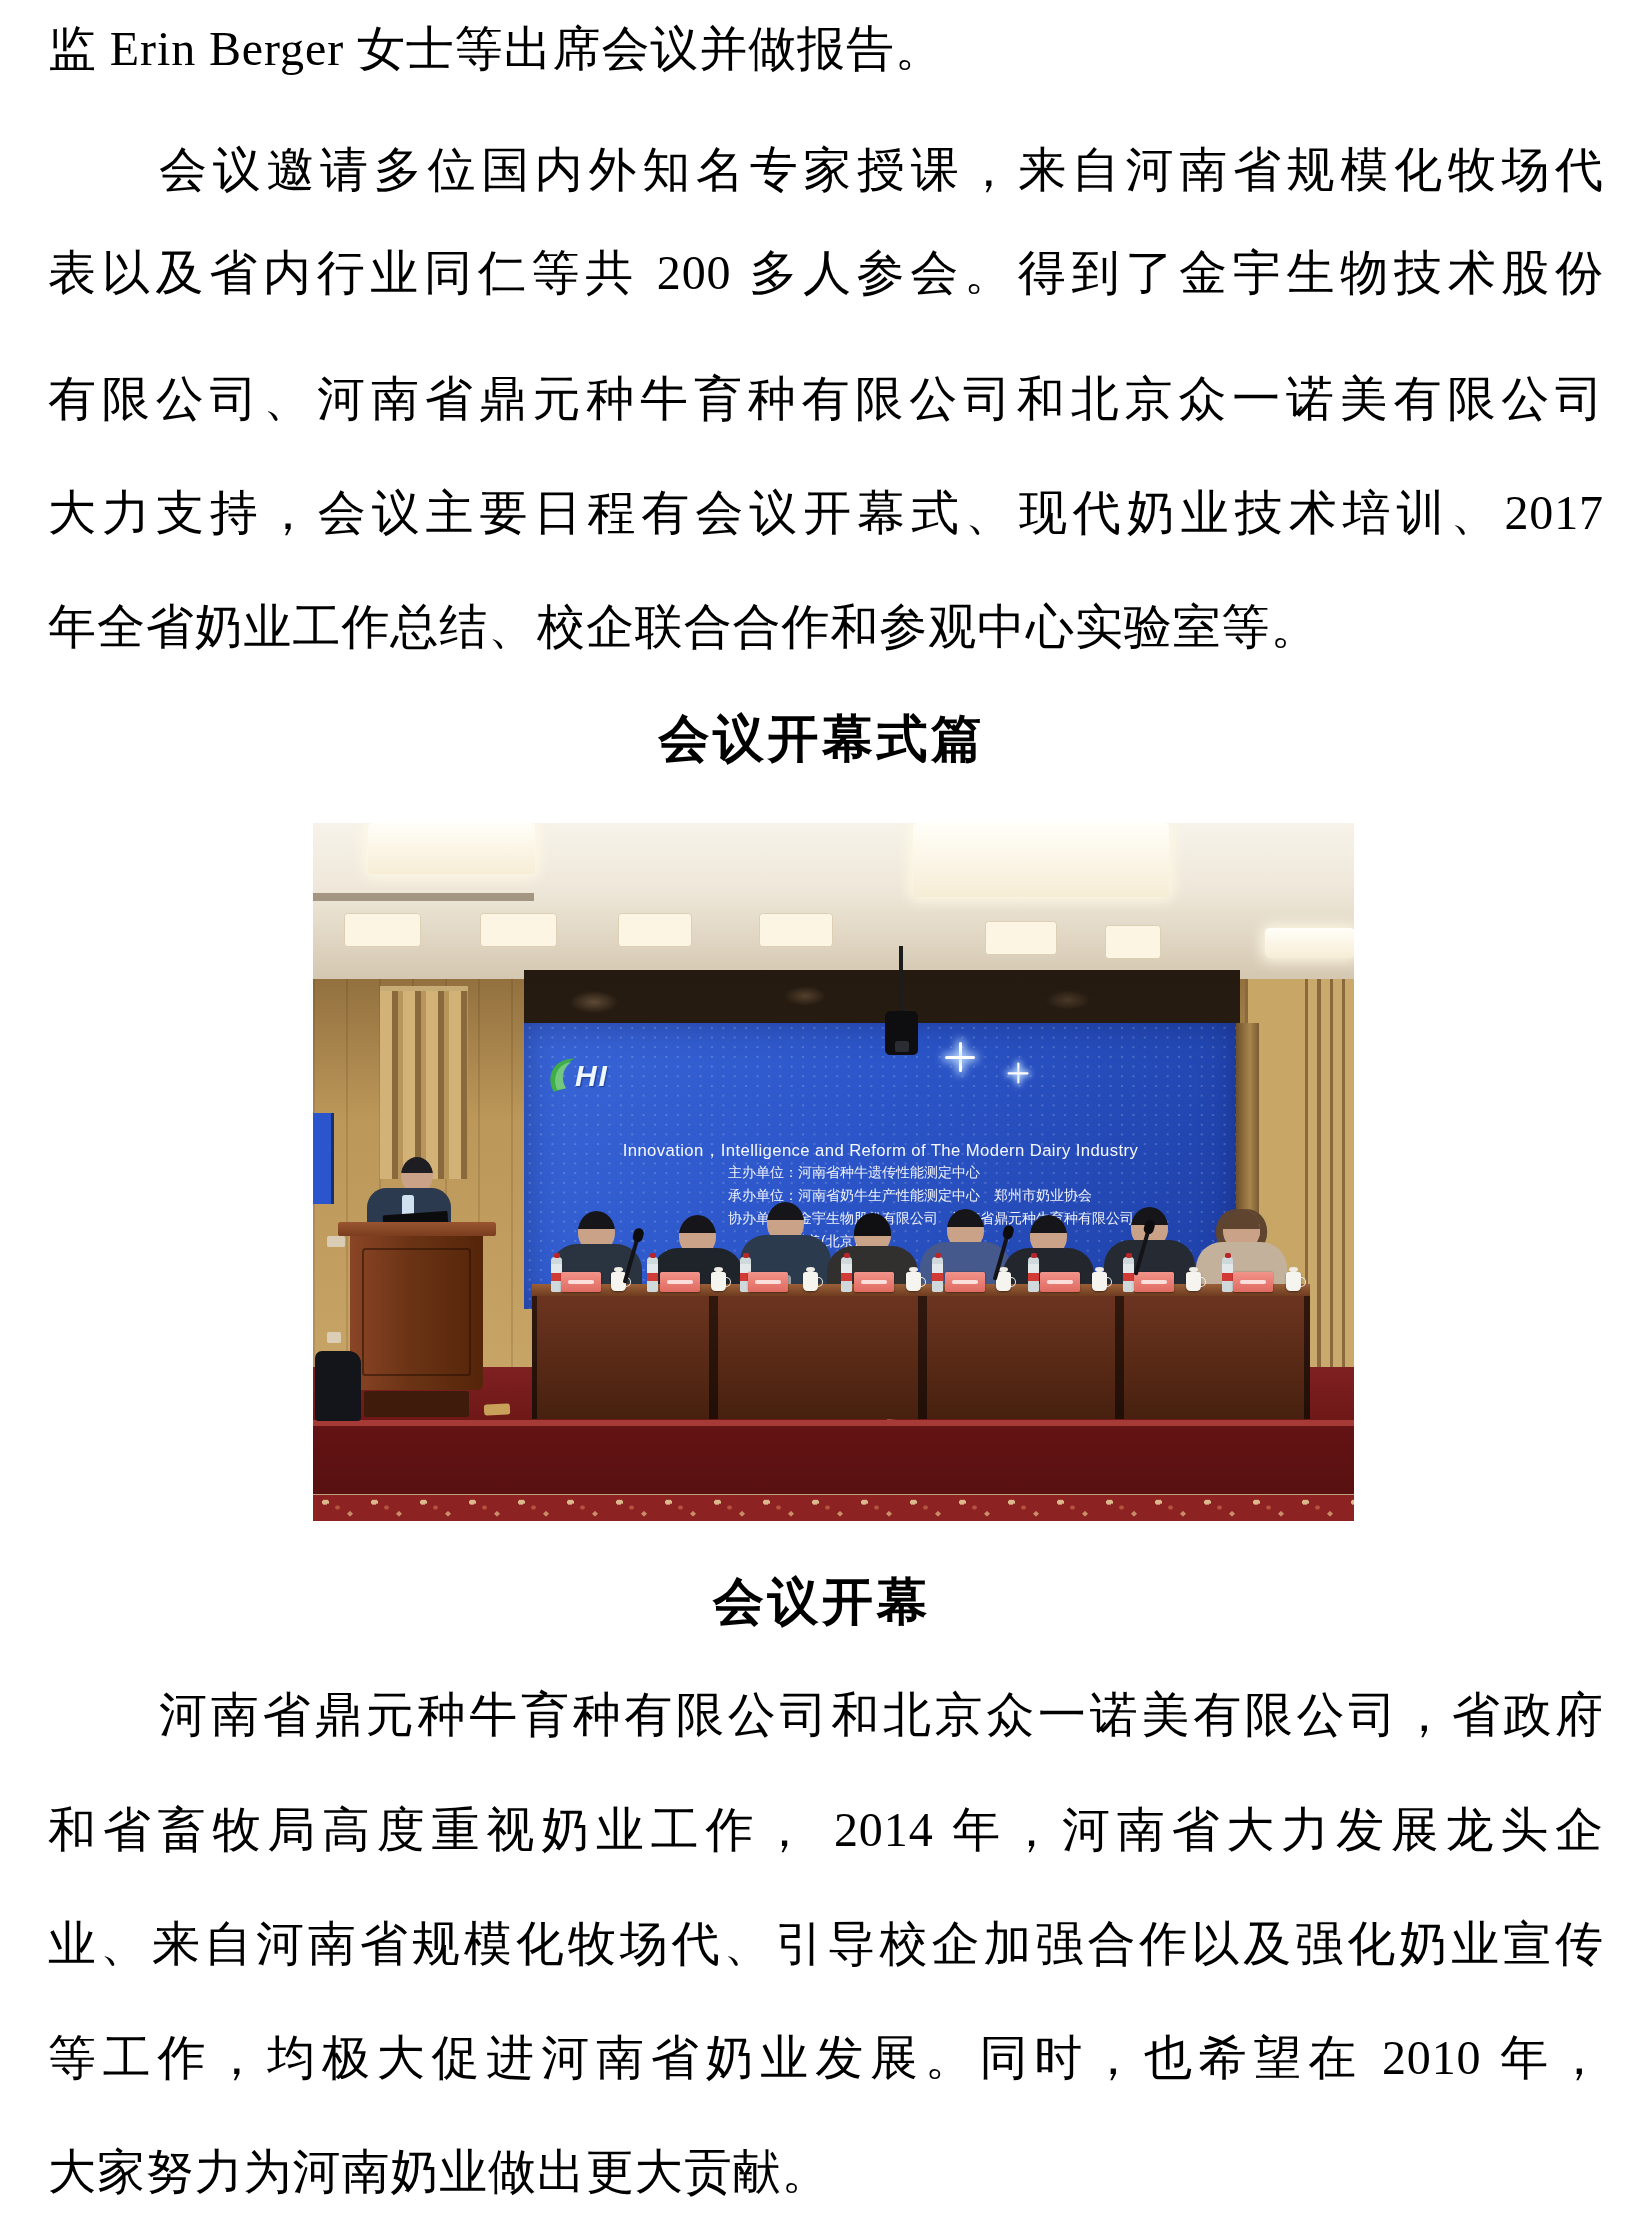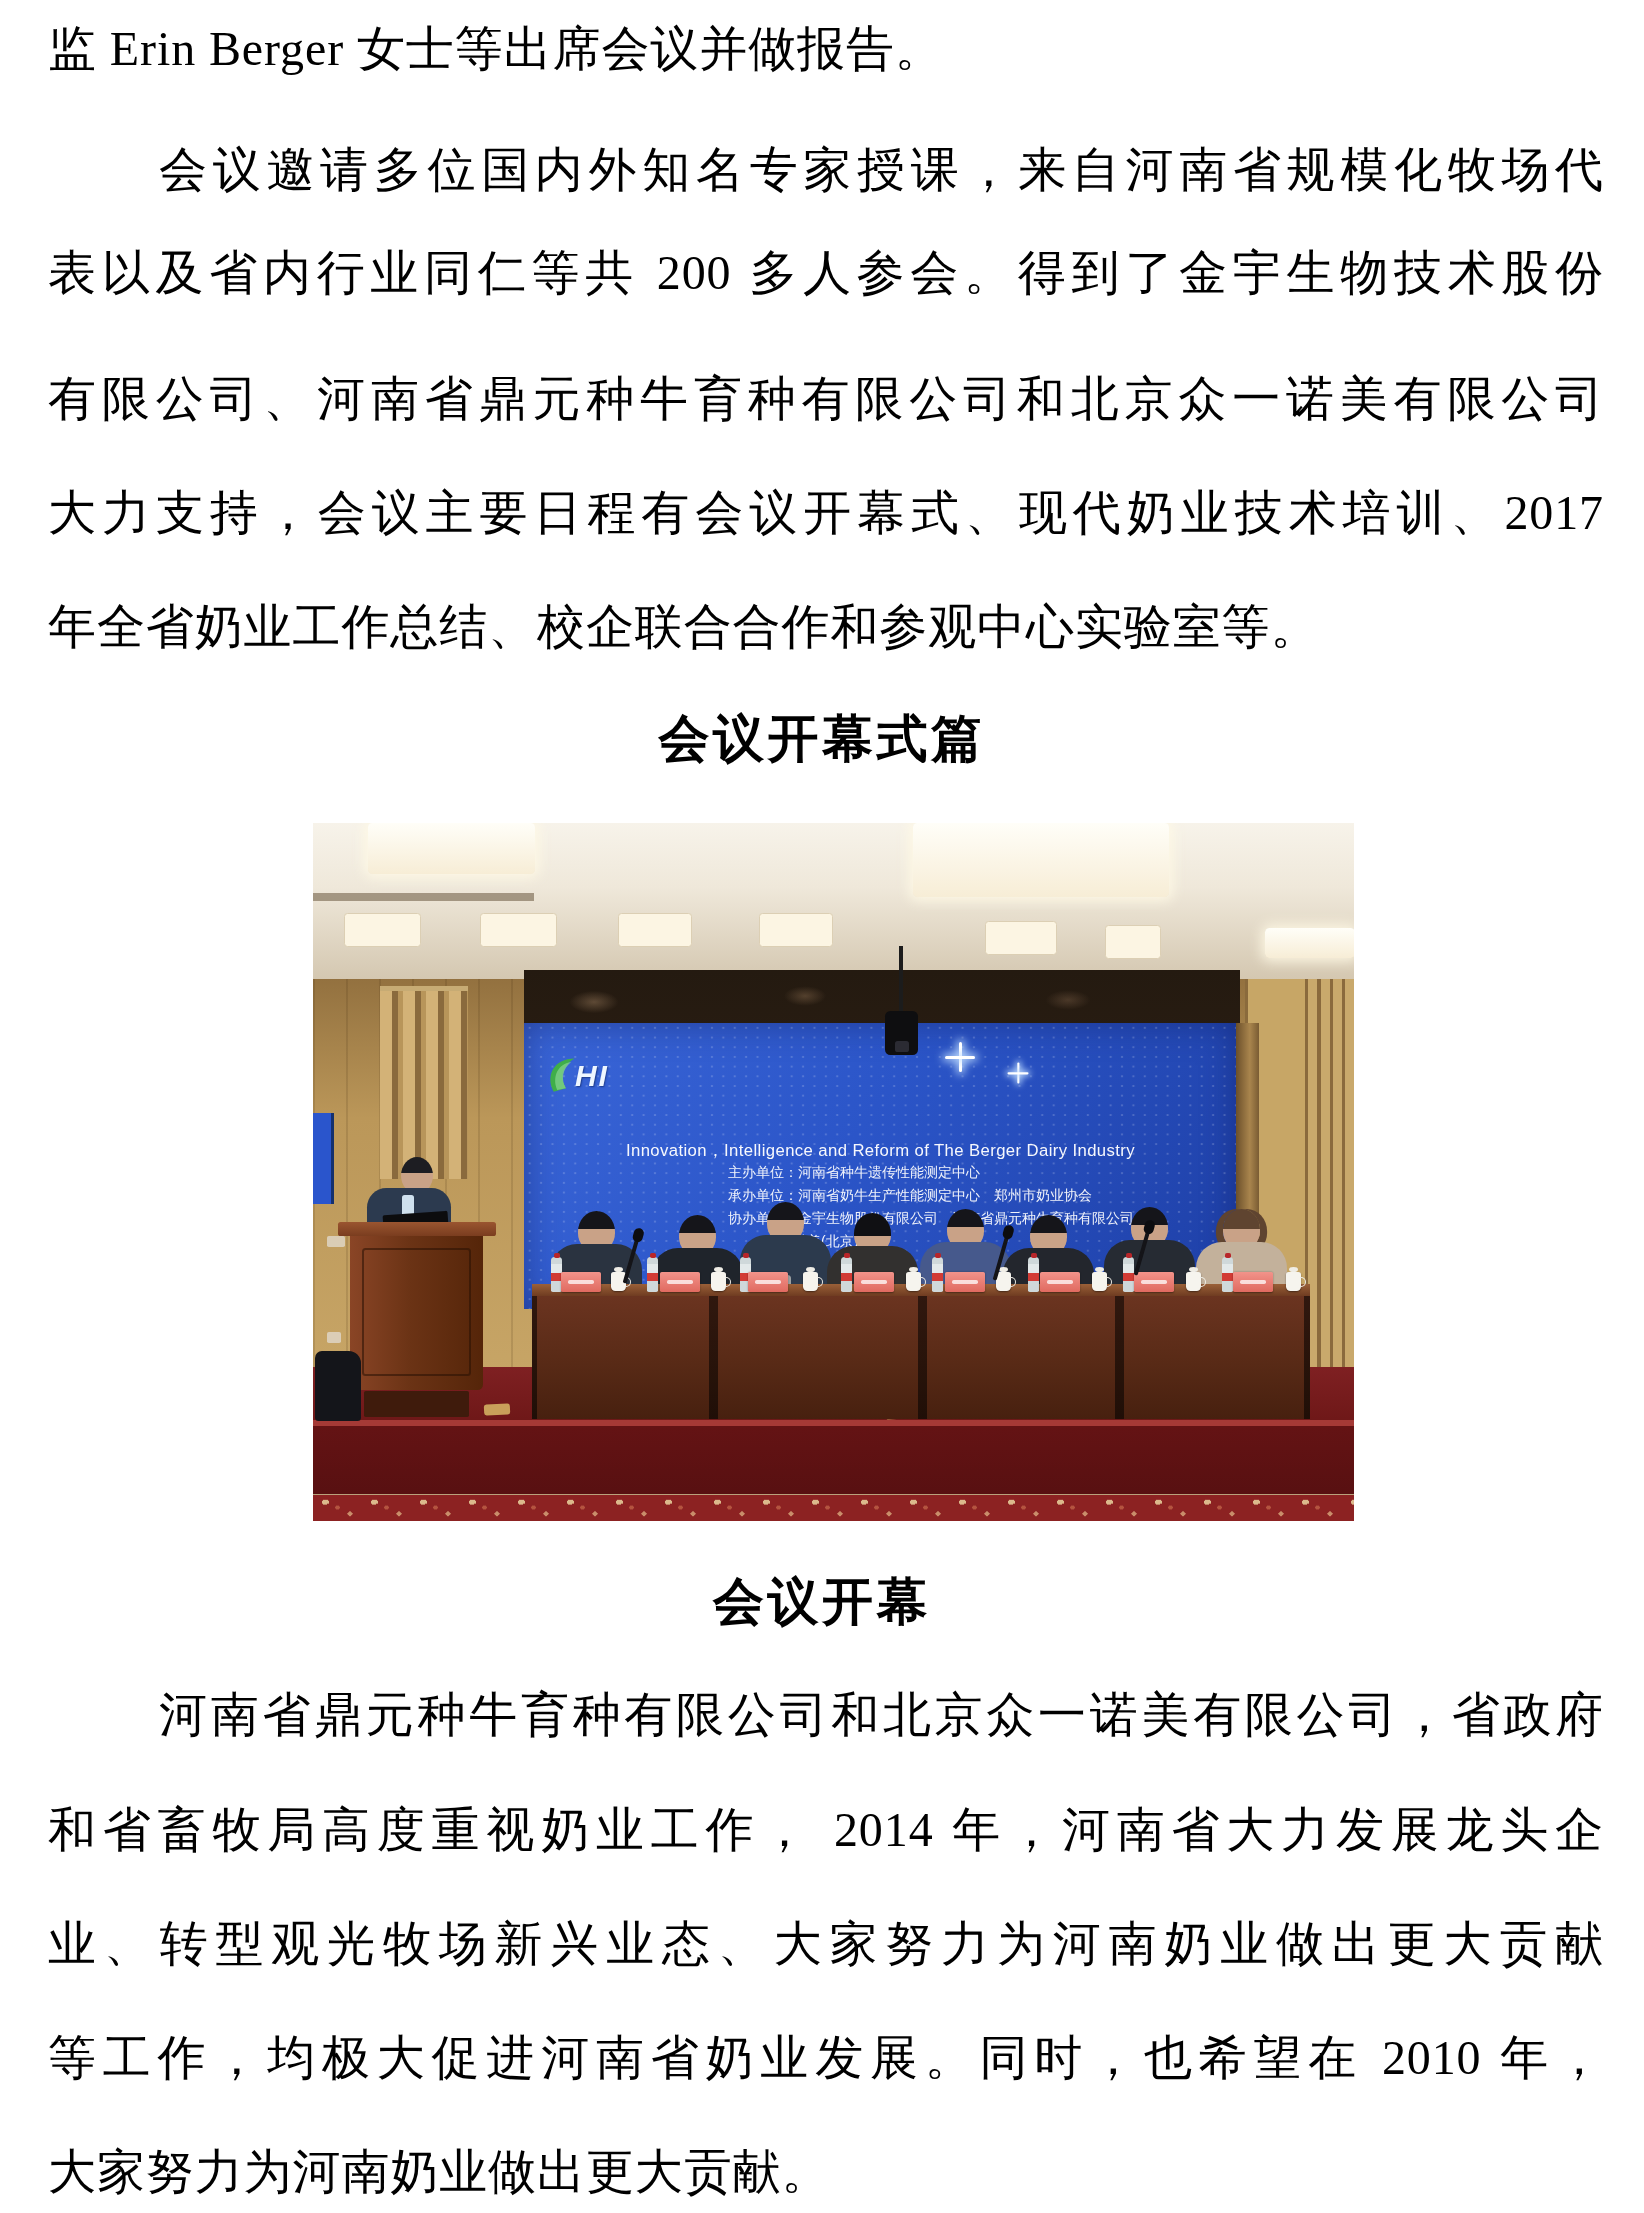--- a/index.html
+++ b/index.html
@@ -177,21 +177,21 @@
     <div class="dots"></div>
     <div class="spark" style="left:421px;top:19.3px"></div>
     <div class="spark" style="left:479px;top:35px;transform:scale(.7)"></div>
     <div class="dhilogo">
       <svg width="75" height="42" viewBox="0 0 86 48">
         <path d="M10 42 C0 24 10 4 34 4 C20 12 16 24 24 38 Z" fill="#3fae49"></path>
         <path d="M14 40 C8 26 14 10 30 8 C20 16 18 28 24 38 Z" fill="#7fd089" opacity="0.8"></path>
       </svg>
       <span class="txt">HI</span>
     </div>
-    <div class="scr-sub">Innovation，Intelligence and Reform of The Berger Dairy Industry</div>
+    <div class="scr-sub">Innovation，Intelligence and Reform of The Modern Dairy Industry</div>
     <div class="scr-orgs">
       <div>主办单位：河南省种牛遗传性能测定中心</div>
       <div>承办单位：河南省奶牛生产性能测定中心　郑州市奶业协会</div>
       <div>协办单位：金宇生物股份有限公司　河南省鼎元种牛育种有限公司</div>
       <div class="frag">一诺美(北京)</div>
     </div>
   </div>
   <div class="abs screenframe"></div>
   <div class="abs campole"></div>
   <div class="abs camera"></div>
@@ -290,16 +290,16 @@
   <div class="abs podium-body"></div>
   <div class="abs podium-base"></div>
   <div class="abs bag"></div>
 
 </div>
 
 <div class="hcenter" style="top:1571px">会议开幕</div>
 
 <div class="bodyline justify indent" style="top:1685px">河南省鼎元种牛育种有限公司和北京众一诺美有限公司，省政府</div>
 <div class="bodyline justify" style="top:1800px">和省畜牧局高度重视奶业工作， 2014 年，河南省大力发展龙头企</div>
-<div class="bodyline justify" style="top:1914px">业、转型观光牧场新兴业态、大家努力为河南奶业做出更大贡献</div>
+<div class="bodyline justify" style="top:1914px">业、来自河南省规模化牧场代、引导校企加强合作以及强化奶业宣传</div>
 <div class="bodyline justify" style="top:2028px">等工作，均极大促进河南省奶业发展。同时，也希望在 2010 年，</div>
 <div class="bodyline" style="top:2142px">大家努力为河南奶业做出更大贡献。</div>
 
 
 </body></html>

